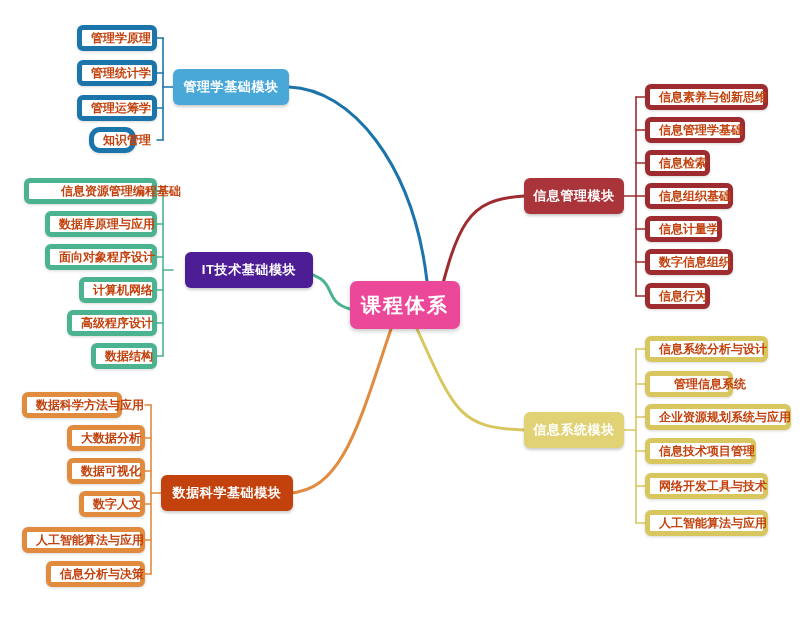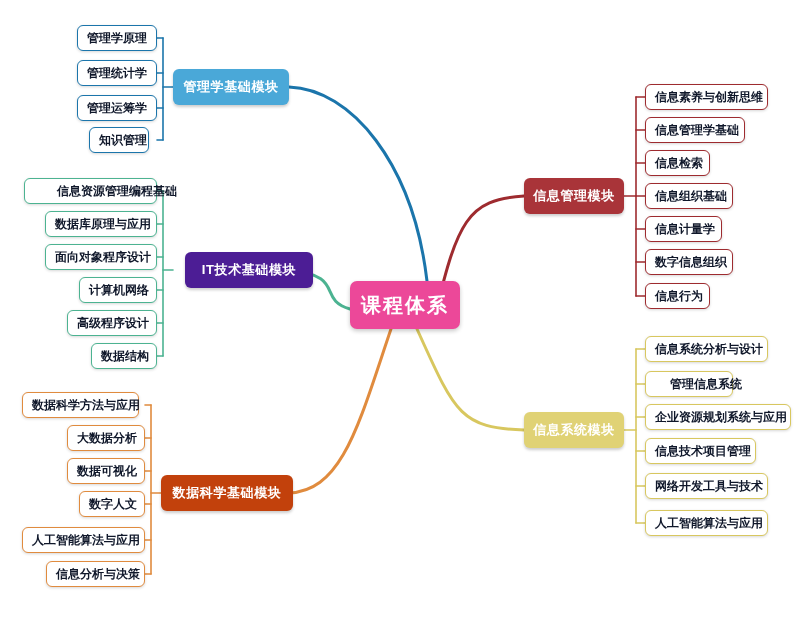--- a/index.html
+++ b/index.html
@@ -48,22 +48,22 @@
     z-index:5;
     white-space:nowrap;
   }
   
   .leaf-node{
     position:absolute;
     display:flex;
     align-items:center;
     background:#ffffff;
     border-radius:6px;
-    border:1px solid #1d4ed8;
-    color:#0f172a;
+    border:5px solid #1d4ed8;
+    color:#c2410c;
     font-weight:bold;
     font-size:12px;
     height:26px;
     padding:0 9px;
     box-shadow:0 1px 3px rgba(0,0,0,.16);
     white-space:nowrap;
     box-sizing:border-box;
     z-index:4;
   }
   .leaf-node.right-side{justify-content:flex-start;}
@@ -118,30 +118,30 @@
       <path d="M 636 451 L 645 451" fill="none" stroke="#d8c75f" stroke-width="1.6" stroke-linecap="round"></path>
       <path d="M 636 486 L 645 486" fill="none" stroke="#d8c75f" stroke-width="1.6" stroke-linecap="round"></path>
       <path d="M 636 523 L 645 523" fill="none" stroke="#d8c75f" stroke-width="1.6" stroke-linecap="round"></path>
     </svg>
   <div id="nodes">
       <div class="center-node" style="left: 350px; top: 281px; width: 110px; height: 48px; background: #ec4899; color: rgb(255, 255, 255); font-size: 20px;">课程体系</div>
       <div class="module-node" style="left: 173px; top: 69px; width: 116px; height: 36px; background: rgb(74, 168, 216);">管理学基础模块</div>
       <div class="leaf-node left-side" style="left: 77px; top: 25px; width: 80px; border-color: rgb(27, 117, 171);">管理学原理</div>
       <div class="leaf-node left-side" style="left: 77px; top: 60px; width: 80px; border-color: rgb(27, 117, 171);">管理统计学</div>
       <div class="leaf-node left-side" style="left: 77px; top: 95px; width: 80px; border-color: rgb(27, 117, 171);">管理运筹学</div>
-      <div class="leaf-node left-side" style="left: 89px; top: 127px; width: 60px; border-color: rgb(27, 117, 171);">知识管理</div>
+      <div class="leaf-node left-side" style="left: 89px; top: 127px; width: 47px; border-color: rgb(27, 117, 171); border-radius: 11px;">知识管理</div>
       <div class="module-node" style="left: 185px; top: 252px; width: 128px; height: 36px; background: #4c1d95;">IT技术基础模块</div>
       <div class="leaf-node left-side" style="left: 24px; top: 178px; width: 133px; border-color: rgb(76, 179, 145); padding-left: 32px;">信息资源管理编程基础</div>
       <div class="leaf-node left-side" style="left: 45px; top: 211px; width: 112px; border-color: rgb(76, 179, 145);">数据库原理与应用</div>
       <div class="leaf-node left-side" style="left: 45px; top: 244px; width: 112px; border-color: rgb(76, 179, 145);">面向对象程序设计</div>
       <div class="leaf-node left-side" style="left: 79px; top: 277px; width: 78px; border-color: rgb(76, 179, 145);">计算机网络</div>
       <div class="leaf-node left-side" style="left: 67px; top: 310px; width: 90px; border-color: rgb(76, 179, 145);">高级程序设计</div>
       <div class="leaf-node left-side" style="left: 91px; top: 343px; width: 66px; border-color: rgb(76, 179, 145);">数据结构</div>
       <div class="module-node" style="left: 161px; top: 475px; width: 132px; height: 36px; background: #c2410c;">数据科学基础模块</div>
-      <div class="leaf-node left-side" style="left: 22px; top: 392px; width: 117px; border-color: rgb(224, 139, 62);">数据科学方法与应用</div>
+      <div class="leaf-node left-side" style="left: 22px; top: 392px; width: 100px; border-color: rgb(224, 139, 62);">数据科学方法与应用</div>
       <div class="leaf-node left-side" style="left: 67px; top: 425px; width: 78px; border-color: rgb(224, 139, 62);">大数据分析</div>
       <div class="leaf-node left-side" style="left: 67px; top: 458px; width: 78px; border-color: rgb(224, 139, 62);">数据可视化</div>
       <div class="leaf-node left-side" style="left: 79px; top: 491px; width: 66px; border-color: rgb(224, 139, 62);">数字人文</div>
       <div class="leaf-node left-side" style="left: 22px; top: 527px; width: 123px; border-color: rgb(224, 139, 62);">人工智能算法与应用</div>
       <div class="leaf-node left-side" style="left: 46px; top: 561px; width: 99px; border-color: rgb(224, 139, 62);">信息分析与决策</div>
       <div class="module-node" style="left: 524px; top: 178px; width: 100px; height: 36px; background: rgb(169, 52, 57);">信息管理模块</div>
       <div class="leaf-node right-side" style="left: 645px; top: 84px; width: 123px; border-color: rgb(158, 43, 47);">信息素养与创新思维</div>
       <div class="leaf-node right-side" style="left: 645px; top: 117px; width: 100px; border-color: rgb(158, 43, 47);">信息管理学基础</div>
       <div class="leaf-node right-side" style="left: 645px; top: 150px; width: 65px; border-color: rgb(158, 43, 47);">信息检索</div>
       <div class="leaf-node right-side" style="left: 645px; top: 183px; width: 88px; border-color: rgb(158, 43, 47);">信息组织基础</div>

